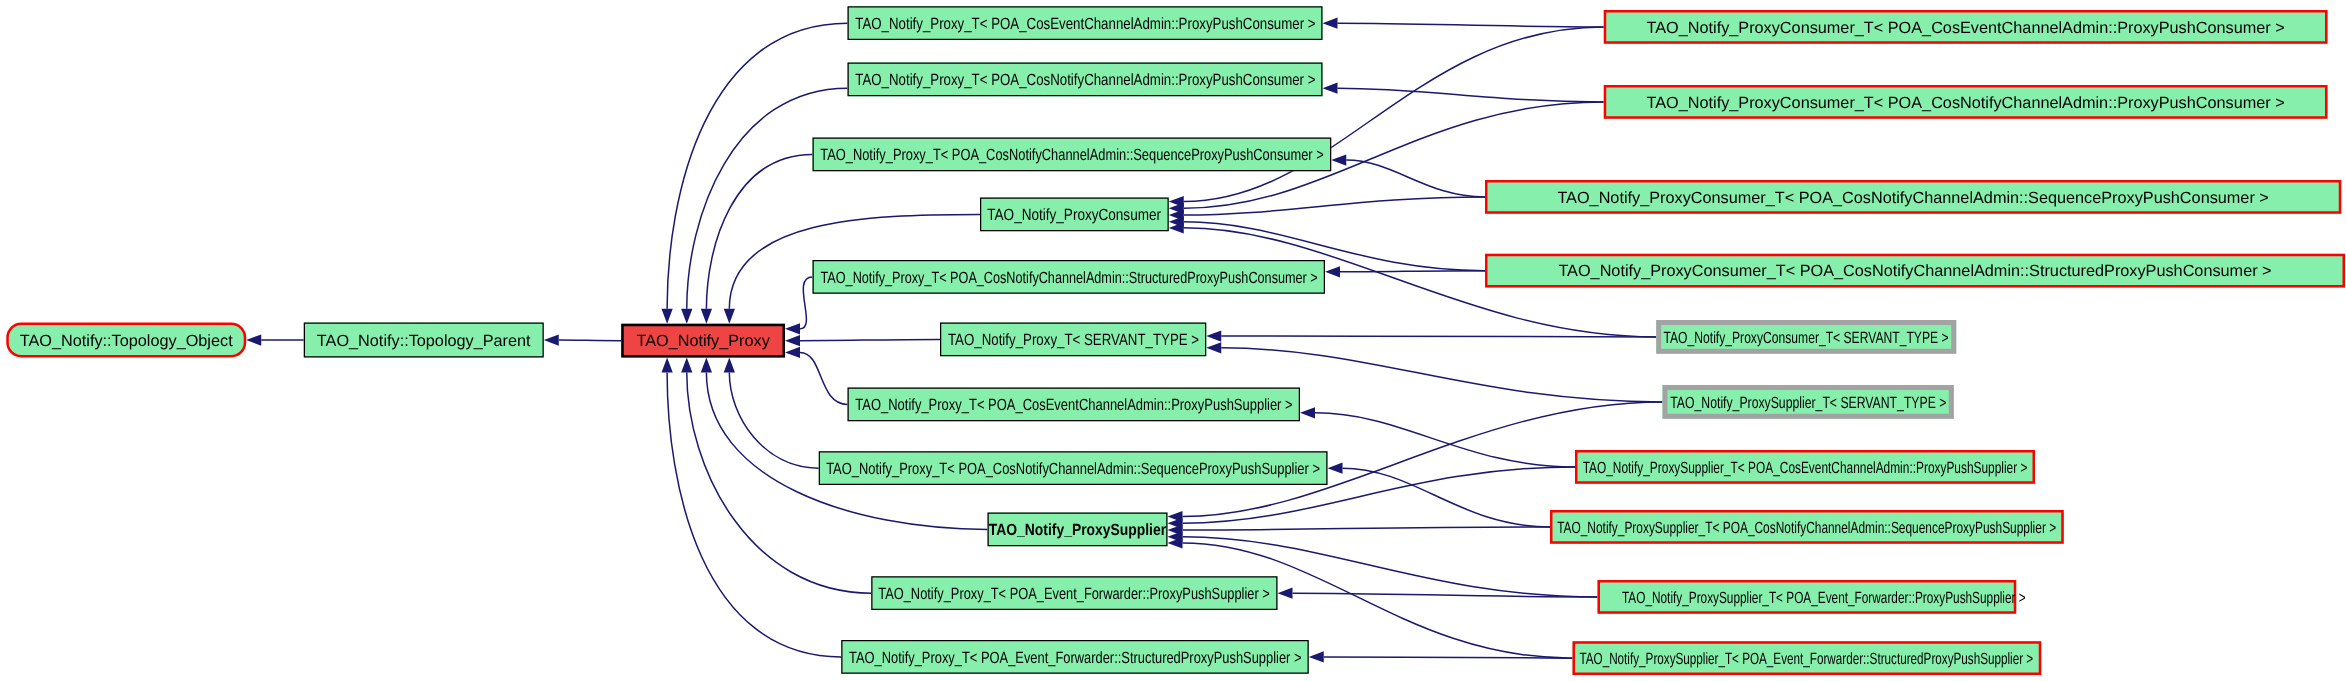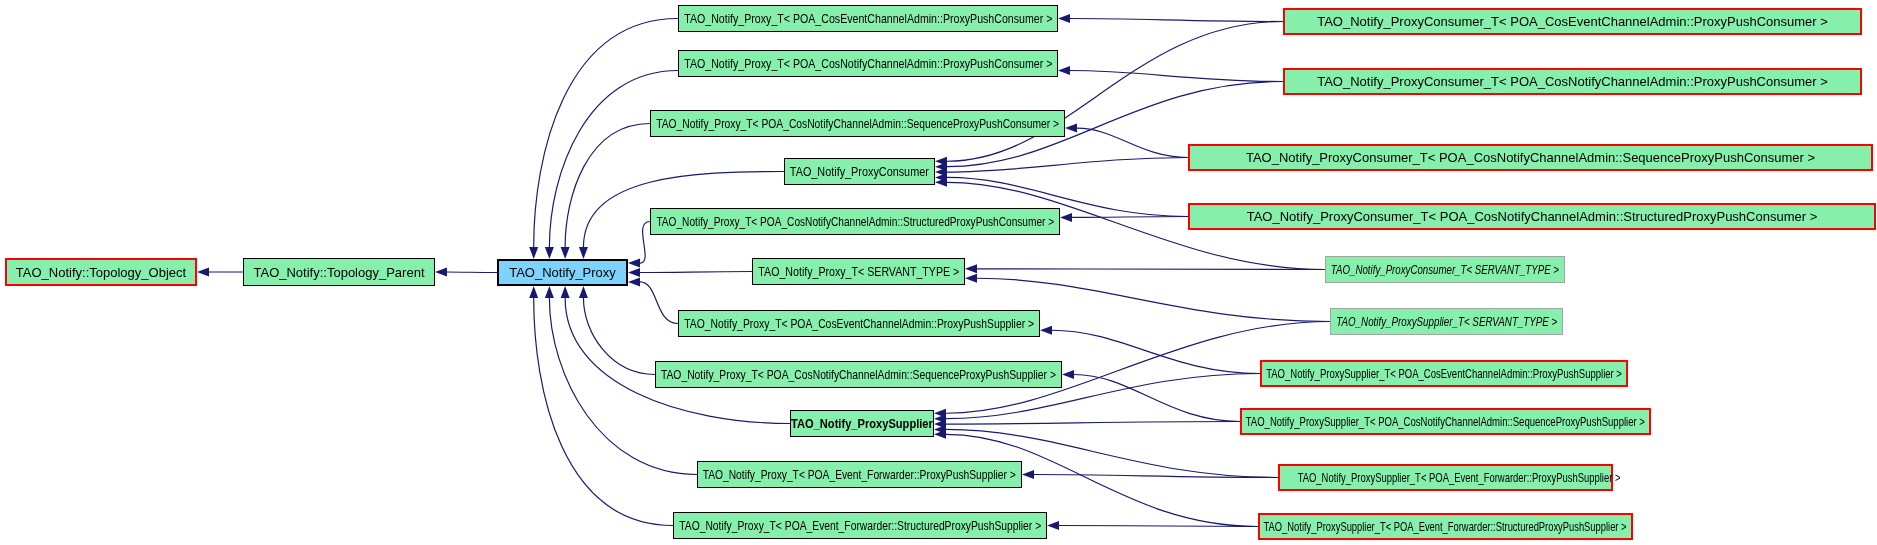--- a/index.html
+++ b/index.html
@@ -7,22 +7,22 @@
   #graph{position:relative;width:1877px;height:545px;overflow:hidden;}
   #graph svg{position:absolute;left:0;top:0;z-index:1;}
   .node{
     position:absolute;z-index:2;box-sizing:border-box;
     display:flex;align-items:center;justify-content:center;
     background:#86efac;border:1px solid #000000;color:#000000;
     font-size:13px;line-height:1;cursor:pointer;
   }
   .node .lbl{white-space:nowrap;display:inline-block;transform-origin:center center;}
   .node.red{border:2px solid #ff0000;}
-  .node.main{background:#7dd3fc;border:2px solid #000000;}
-  .node.bold{border:1px solid #a3a3a3;font-style:italic;}
+  .node.main{background:#ef4444;border:2px solid #000000;}
+  .node.bold{border:4px solid #a3a3a3;}
 </style>
 </head>
 <body>
 
 <div id="graph">
     <svg width="1877" height="545" viewBox="0 0 1877 545">
       <path d="M243,272 C225,272 223.4,272 209,272" fill="none" stroke="#191970" stroke-width="1.2"></path>
       <polygon points="197,272 209,276.5 209,267.5" fill="#191970"></polygon>
       <path d="M497,272.5 C475.9989500262487,272.5 463.80083997900107,272 447,272" fill="none" stroke="#191970" stroke-width="1.2"></path>
       <polygon points="435,272 447,276.5 447,267.5" fill="#191970"></polygon>
@@ -82,21 +82,21 @@
       <polygon points="934,434.3 946,438.8 946,429.8" fill="#191970"></polygon>
       <path d="M1260,373.5 C1170.771434926925,373.5 1123.38285205846,330.25 1052,330.25" fill="none" stroke="#191970" stroke-width="1.2"></path>
       <polygon points="1040,330.25 1052,334.75 1052,325.75" fill="#191970"></polygon>
       <path d="M1240,421.5 C1167.5393486090554,421.5 1131.9685211127558,374.5 1074,374.5" fill="none" stroke="#191970" stroke-width="1.2"></path>
       <polygon points="1062,374.5 1074,379 1074,370" fill="#191970"></polygon>
       <path d="M1278,477.5 C1175.5122543910736,477.5 1115.990196487141,474.5 1034,474.5" fill="none" stroke="#191970" stroke-width="1.2"></path>
       <polygon points="1022,474.5 1034,479 1034,470" fill="#191970"></polygon>
       <path d="M1258,526.5 C1174.41894473028,526.5 1125.864844215776,525.5 1059,525.5" fill="none" stroke="#191970" stroke-width="1.2"></path>
       <polygon points="1047,525.5 1059,530 1059,521" fill="#191970"></polygon>
     </svg>
-    <div class="node red" style="left: 5px; top: 258px; width: 192px; height: 28px;">
+    <div class="node red" style="left: 5px; top: 258px; width: 192px; height: 28px; border-radius: 12px;">
       <span class="lbl">TAO_Notify::Topology_Object</span>
     </div>
     <div class="node default" style="left: 243px; top: 258px; width: 192px; height: 28px;">
       <span class="lbl">TAO_Notify::Topology_Parent</span>
     </div>
     <div class="node main" style="left: 497px; top: 259px; width: 131px; height: 27px;">
       <span class="lbl">TAO_Notify_Proxy</span>
     </div>
     <div class="node default" style="left: 678px; top: 5px; width: 380px; height: 27px;">
       <span class="lbl" style="transform: scaleX(0.817);">TAO_Notify_Proxy_T&lt; POA_CosEventChannelAdmin::ProxyPushConsumer &gt;</span>

